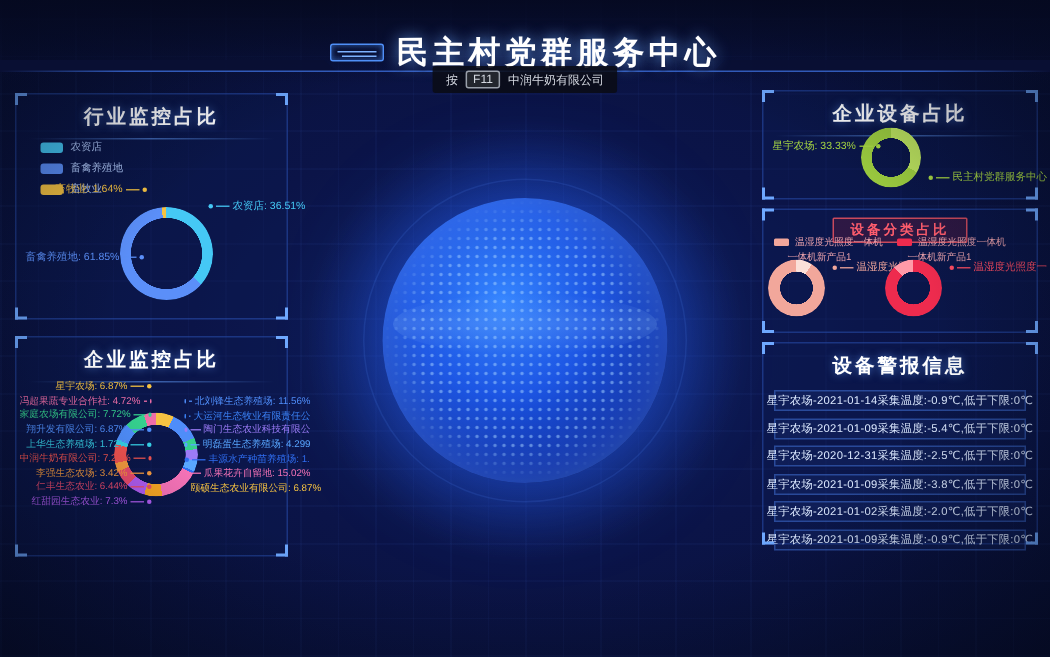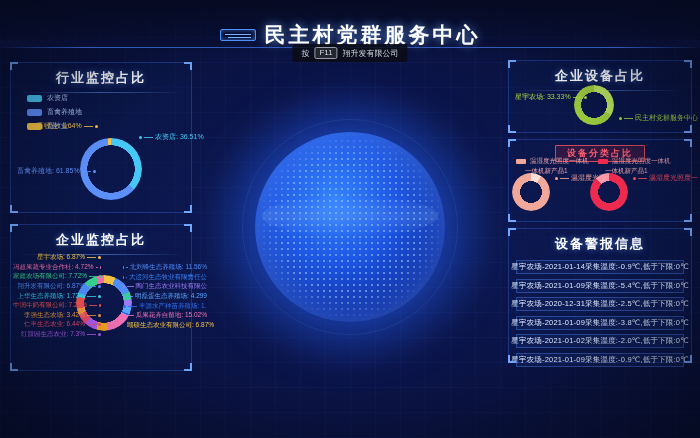--- a/index.html
+++ b/index.html
@@ -119,21 +119,21 @@
       <span class="logo">
           <i></i>
           <i></i>
         </span>
       <span class="page-title">民主村党群服务中心</span>
     </div>
   </div>
   <div class="hint">
     <span>按</span>
     <span class="hint-key">F11</span>
-    <span>翔升发有限公司</span>
+    <span>中润牛奶有限公司</span>
   </div>
 
   <div class="panel" style="left:10px;top:62px;width:182px;height:151px;">
     <span class="corner tl"></span>
       <span class="corner tr"></span>
       <span class="corner bl"></span>
       <span class="corner br"></span>
     <div class="ptitle">行业监控占比</div>
     <div class="punder"></div>
     <div class="legend">

